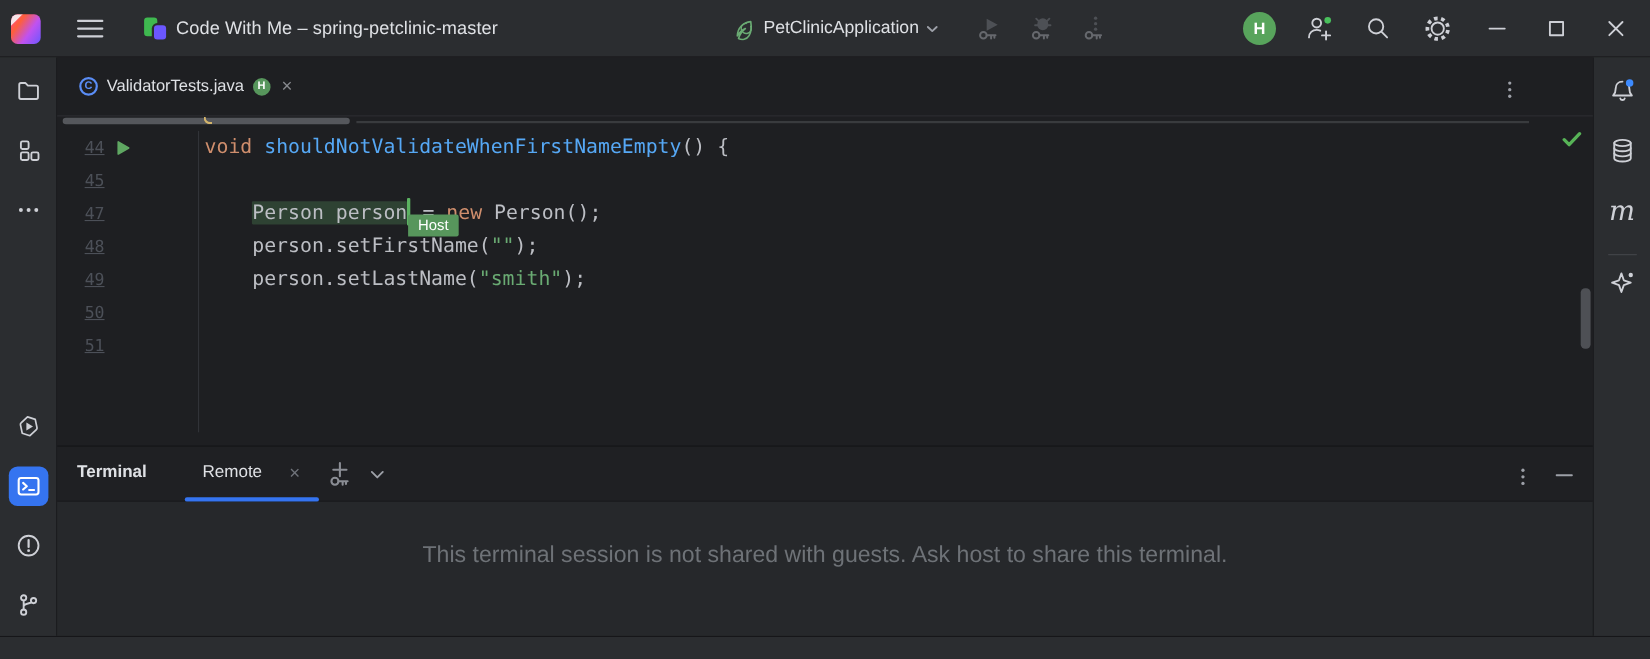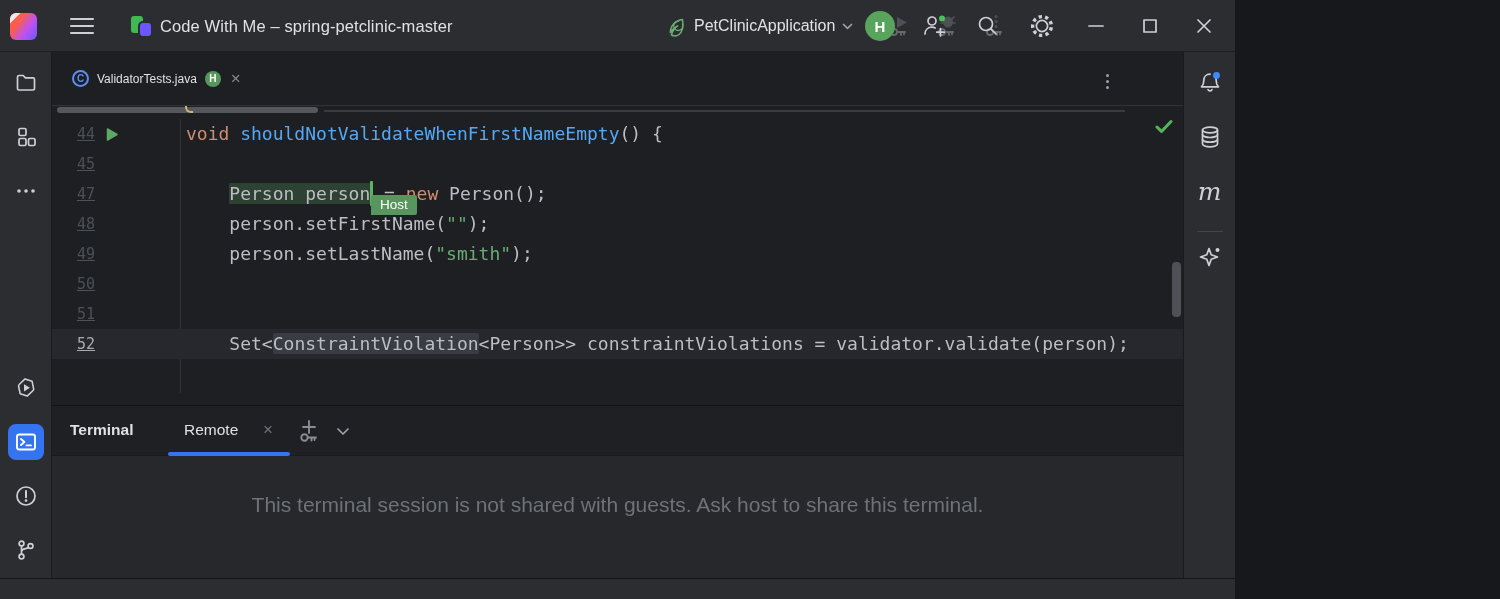--- a/index.html
+++ b/index.html
@@ -1,18 +1,18 @@
 <!DOCTYPE html>
 <html style="--accent: #3574f0; --host-green: #57965c; --run-green: #5fa762; --string-green: #6aab73; --keyword-orange: #cf8e6d; --method-blue: #56a8f5; --constant-pink: #c77dbb; --notification-blue: #3d8bff;"><head>
 <meta charset="utf-8">
 <style>
   * { margin:0; padding:0; box-sizing:border-box; }
   html,body { background:#17181b; }
   .app{
-    position:relative; width:1235px; height:599px; overflow:hidden;
+    position:relative; width:1500px; height:599px; overflow:hidden;
     background:#2b2d30; font-family:"Liberation Sans", sans-serif;
     color:#dfe1e5; -webkit-font-smoothing:antialiased;
   }
   svg{display:block}
   .ic{ stroke:#9da0a8; fill:none; stroke-width:1.7; stroke-linecap:round; stroke-linejoin:round; }
   .ic-bright{ stroke:#ced0d6; }
 
   
   .titlebar{ position:relative; height:52px; background:#2b2d30; border-bottom:1px solid #1e1f22; }
   .tb-left{ position:absolute; left:0; top:0; height:52px; display:flex; align-items:center; }
@@ -54,21 +54,21 @@
   .rail-right .rail-item.after-div{ margin-top:8px; }
 
   .main{ flex:1; display:flex; flex-direction:column; background:#1e1f22; min-width:0; }
 
   
   .tabbar{ position:relative; height:54px; flex:none; background:#1e1f22; border-bottom:1px solid #313337;
     display:flex; align-items:center; }
   .etab{ display:flex; align-items:center; gap:8px; height:100%; padding:0 14px 0 20px; cursor:pointer; }
   .class-icon{ width:17px; height:17px; border-radius:50%; border:2px solid #5a8df6; color:#5a8df6;
     font-size:10px; font-weight:bold; display:flex; align-items:center; justify-content:center; }
-  .etab-name{ font-size:12px; color:#dfe1e5; }
+  .etab-name{ font-size:15px; color:#dfe1e5; }
   .mini-badge{ width:16px; height:16px; border-radius:50%; background:var(--host-green,#57965c); color:#fff;
     font-size:10px; font-weight:bold; display:flex; align-items:center; justify-content:center; }
   .tab-close{ color:#87898e; font-size:17px; line-height:1; cursor:pointer; padding:0 2px; }
   .kebab{ position:absolute; display:flex; flex-direction:column; gap:3px; cursor:pointer; padding:4px; }
   .kebab i{ width:3px; height:3px; border-radius:50%; background:#9da0a8; }
   .tabbar .kebab{ right:70px; top:18px; }
 
   
   .editor{ position:relative; height:299px; flex:none; background:#1e1f22; overflow:hidden;
     font-family:"DejaVu Sans Mono", monospace; font-size:18px; }
@@ -309,21 +309,20 @@
         <div class="code-lines">
             <div class="code-row"><span class="line-num">44</span><span class="run-glyph"><svg width="14" height="15" viewBox="0 0 14 15">
                   <path d="M2.5 2 L12 7.5 L2.5 13 Z" fill="var(--run-green,#5fa762)" stroke="var(--run-green,#5fa762)" stroke-width="1.5" stroke-linejoin="round"></path>
                 </svg></span><span class="code-text" style="padding-left: 0ch;"><span class="kw">void </span><span class="decl">shouldNotValidateWhenFirstNameEmpty</span><span class="pl">() {</span></span></div>
             <div class="code-row"><span class="line-num">45</span><span class="code-text" style="padding-left: 0ch;"></span></div>
             <div class="code-row"><span class="line-num">47</span><span class="code-text" style="padding-left: 4ch;"><span class="pl sel">Person person</span><span class="host-caret"></span><span class="pl"> = </span><span class="kw">new</span><span class="pl"> Person();</span></span></div>
             <div class="code-row"><span class="line-num">48</span><span class="code-text" style="padding-left: 4ch;"><span class="pl">person.setFirstName(</span><span class="str">""</span><span class="pl">);</span></span></div>
             <div class="code-row"><span class="line-num">49</span><span class="code-text" style="padding-left: 4ch;"><span class="pl">person.setLastName(</span><span class="str">"smith"</span><span class="pl">);</span></span></div>
             <div class="code-row"><span class="line-num">50</span><span class="code-text" style="padding-left: 0ch;"></span></div>
             <div class="code-row"><span class="line-num">51</span></div>
-            <div class="code-row current"><span class="line-num">52</span><span class="code-text" style="padding-left: 4ch;"><span class="pl">Set&lt;</span><span class="pl hl">ConstraintViolation</span><span class="pl">&lt;Person&gt;&gt; constraintViolations = validator.validate(person);</span></span></div>
           </div>
         <div class="host-flag">Host</div>
         <span class="inspect-ok">
           <svg width="18" height="15" viewBox="0 0 18 15">
               <polyline points="2,8 6.5,12.5 16,2.5" fill="none" stroke="#57b357" stroke-width="3" stroke-linecap="round" stroke-linejoin="round"></polyline>
             </svg>
         </span>
         <div class="v-scroll"></div>
       </div>
 

